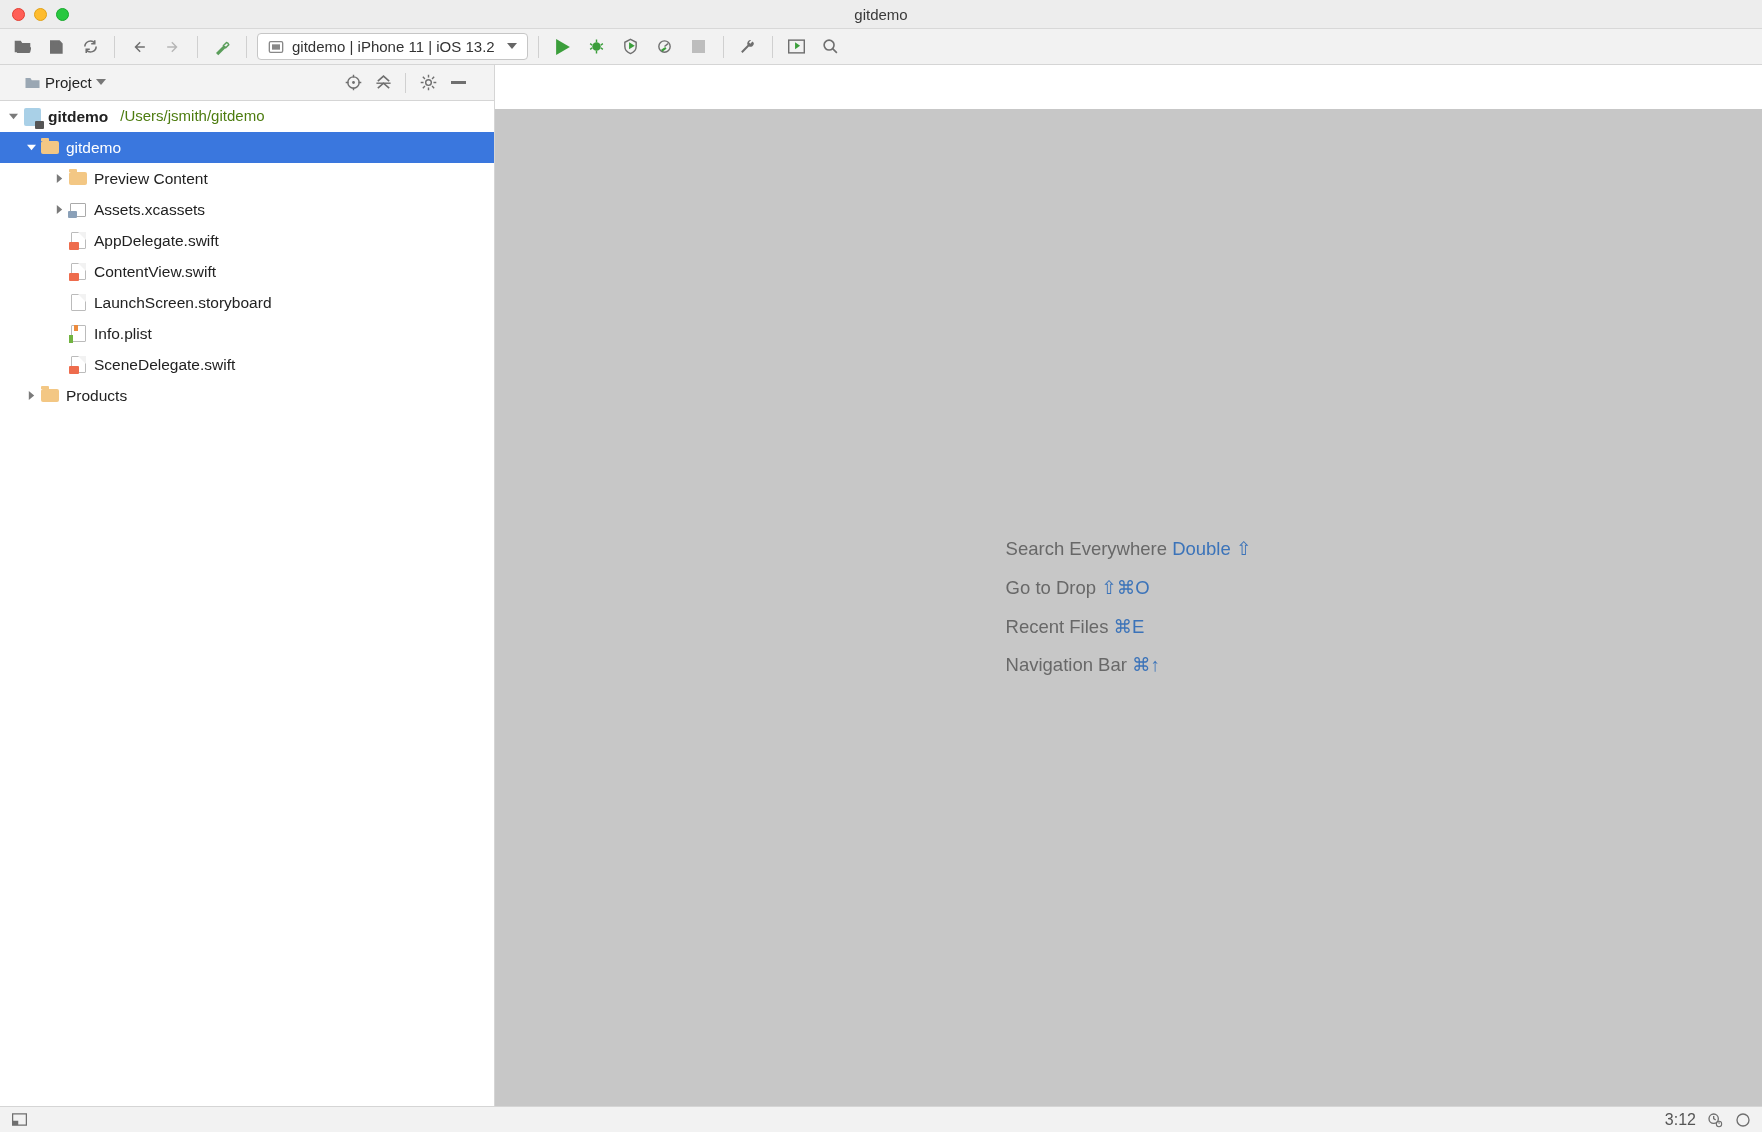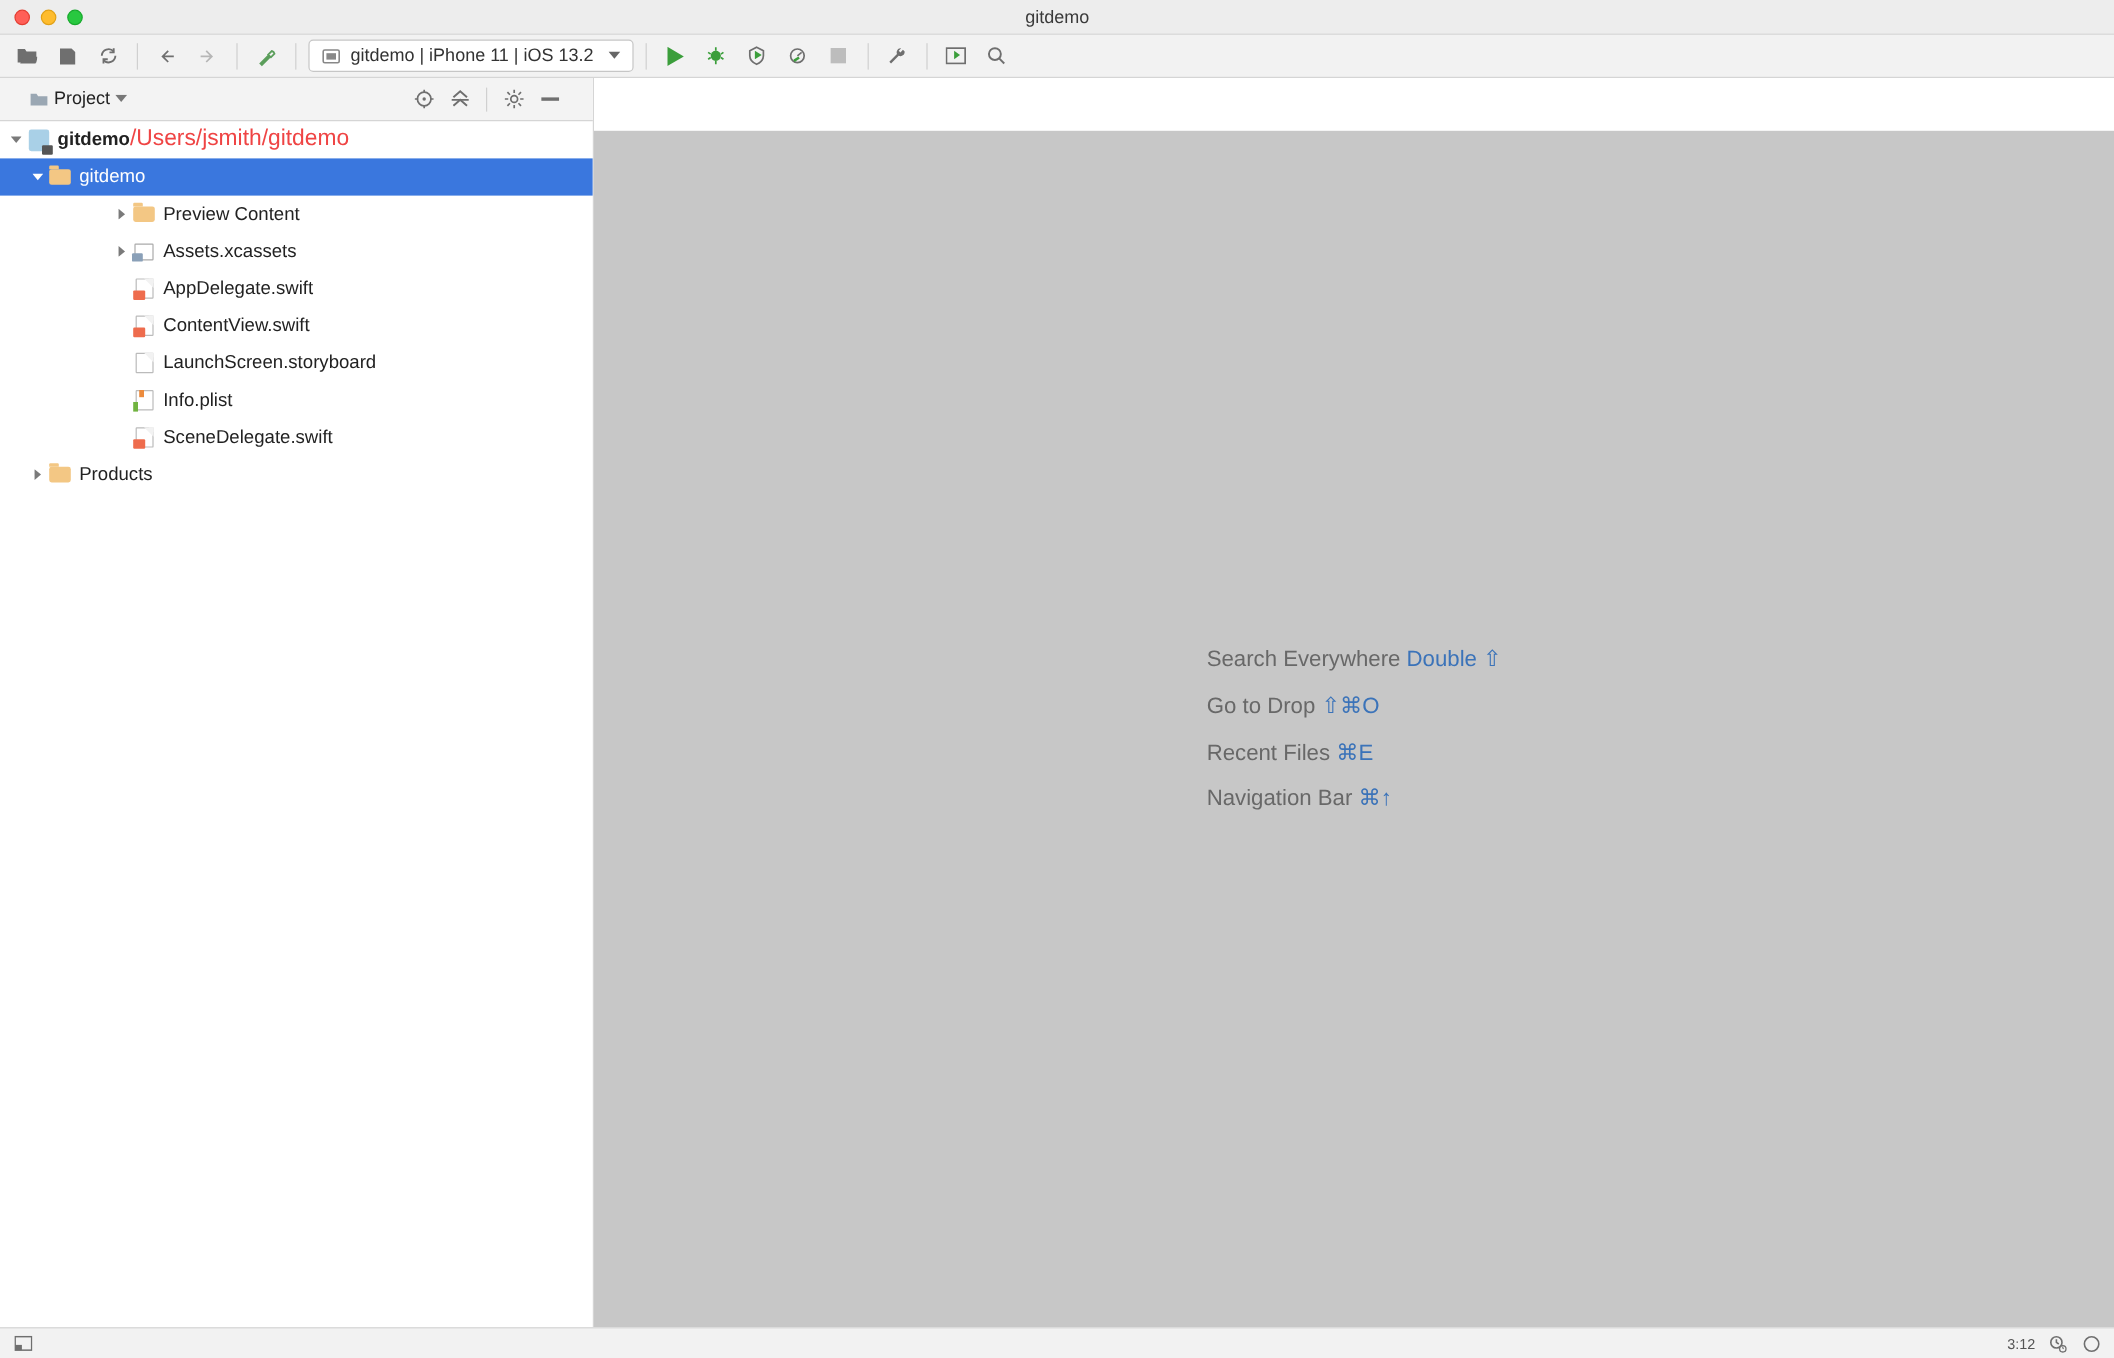--- a/index.html
+++ b/index.html
@@ -92,35 +92,35 @@
   .ficon-file:after{content:"";position:absolute;right:-1px;top:-1px;border:4px solid transparent;border-top-color:#f2f2f2;border-right-color:#f2f2f2;}
   .ficon-swift:before{content:"";position:absolute;left:-3px;bottom:-2px;width:10px;height:8px;background:#ee6c4d;border-radius:1px;}
   .ficon-plist:before{content:"";position:absolute;left:-3px;bottom:-2px;width:4px;height:8px;background:#71b340;}
   .ficon-plist:after{content:"";position:absolute;left:2px;bottom:-2px;width:4px;height:6px;background:#ec8b3d;border:none;}
   .ficon-assets{width:16px;height:14px;border:1px solid #aaa;border-radius:1px;position:relative;background:#fff;}
   .ficon-assets:after{content:"";position:absolute;left:-3px;bottom:-2px;width:9px;height:7px;background:#8aa0b8;border-radius:1px;}
   .ficon-proj{width:17px;height:18px;background:#a9d0e7;border-radius:2px;position:relative;}
   .ficon-proj:after{content:"";position:absolute;right:-3px;bottom:-3px;width:9px;height:8px;background:#555;border-radius:1px;}
   .row .main-label{font-weight:400;}
   .row .main-label.bold{font-weight:600;}
-  .row .sub{color:#ef4444;margin-left:0;font-size:19px;}
+  .row .sub{color:#4d7c0f;margin-left:12px;font-size:15px;}
   .indent-0{padding-left:6px;}
   .indent-1{padding-left:24px;}
-  .indent-2{padding-left:52px;margin-left:42px;}
+  .indent-2{padding-left:52px;}
   
   .editor{
     flex:1;background:#c7c7c7;display:flex;align-items:center;justify-content:center;margin-top:44px;
   }
   .tips{font-size:18.5px;color:#686868;line-height:2.1;}
   .tips .sc{color:#3b73b9;}
   
   .status{
     height:26px;border-top:1px solid #d5d5d5;background:#f2f2f2;
     display:flex;align-items:center;padding:0 10px;gap:10px;
-    font-size:12px;color:#555;
+    font-size:16px;color:#555;
   }
   .status .grow{flex:1;}
   .status .sicon{width:18px;height:18px;display:flex;align-items:center;justify-content:center;cursor:pointer;}
   
 </style>
 </head>
 <body>
 
 <div class="titlebar">
   <div class="traffic">

